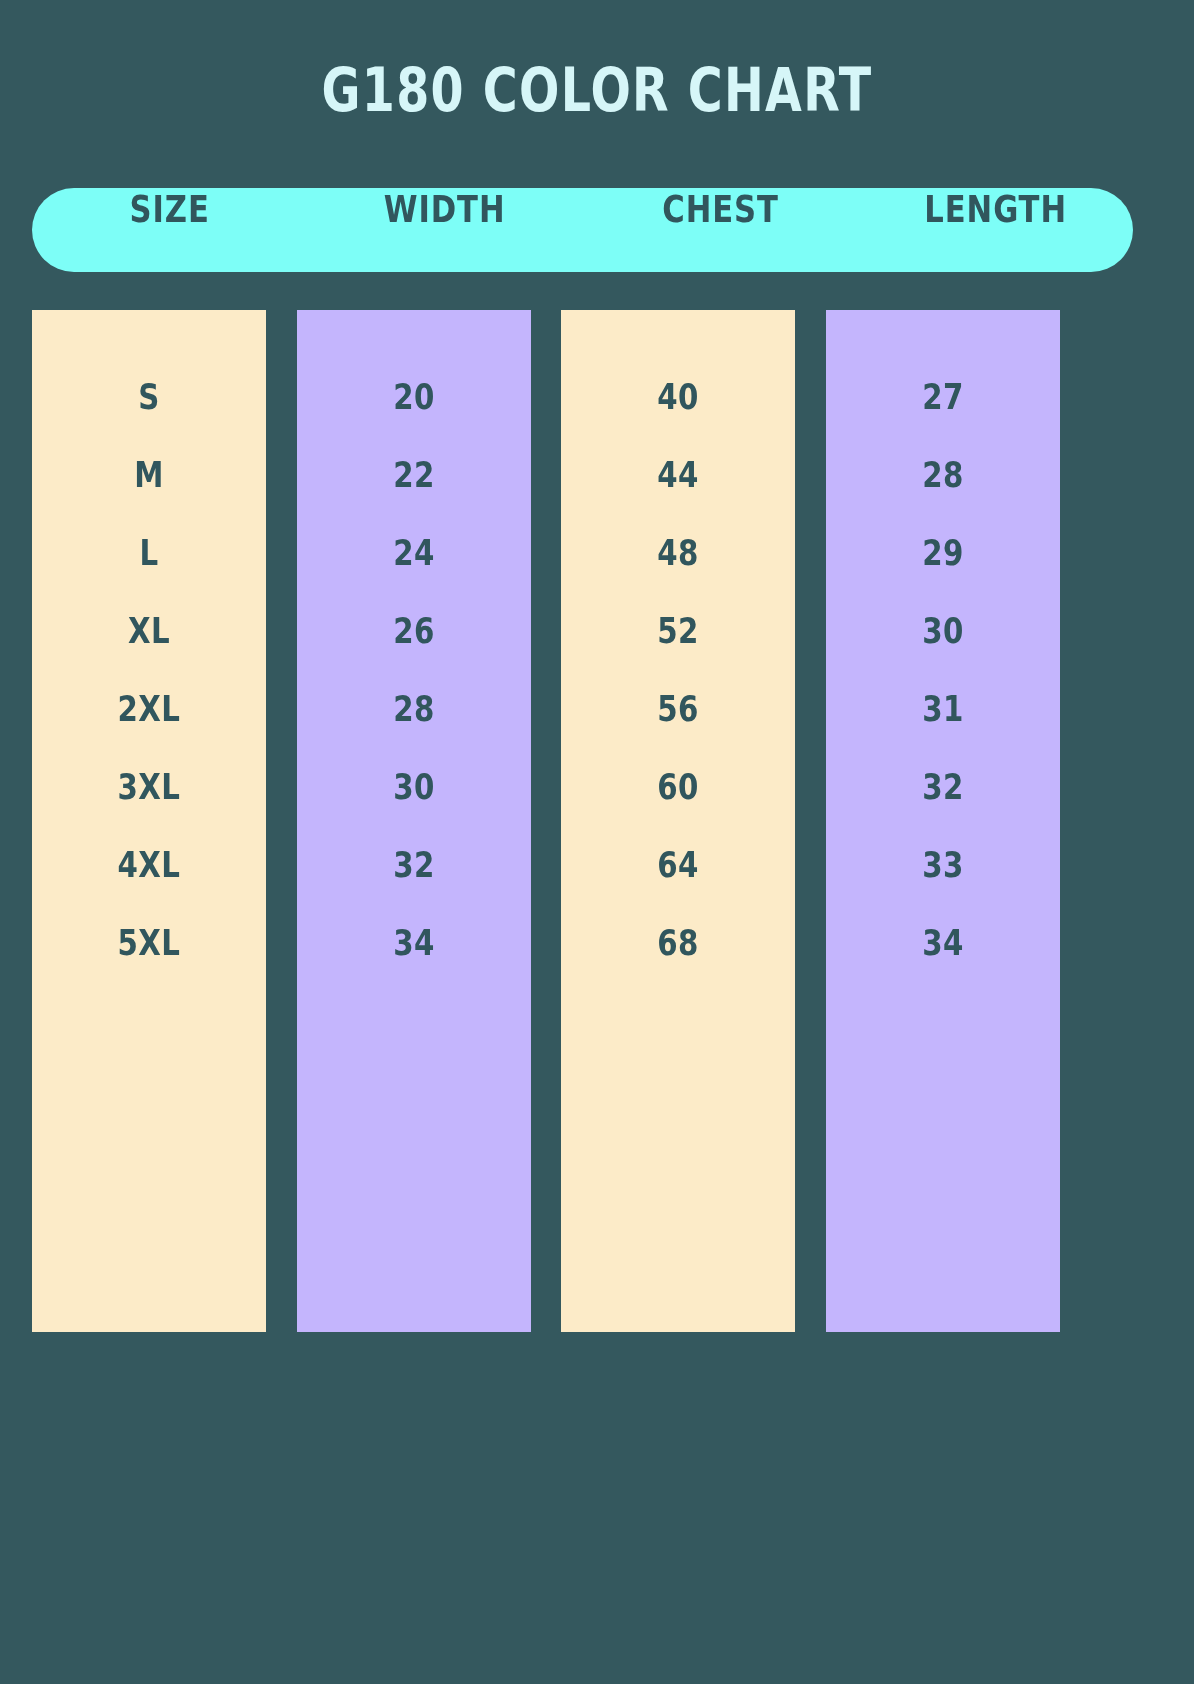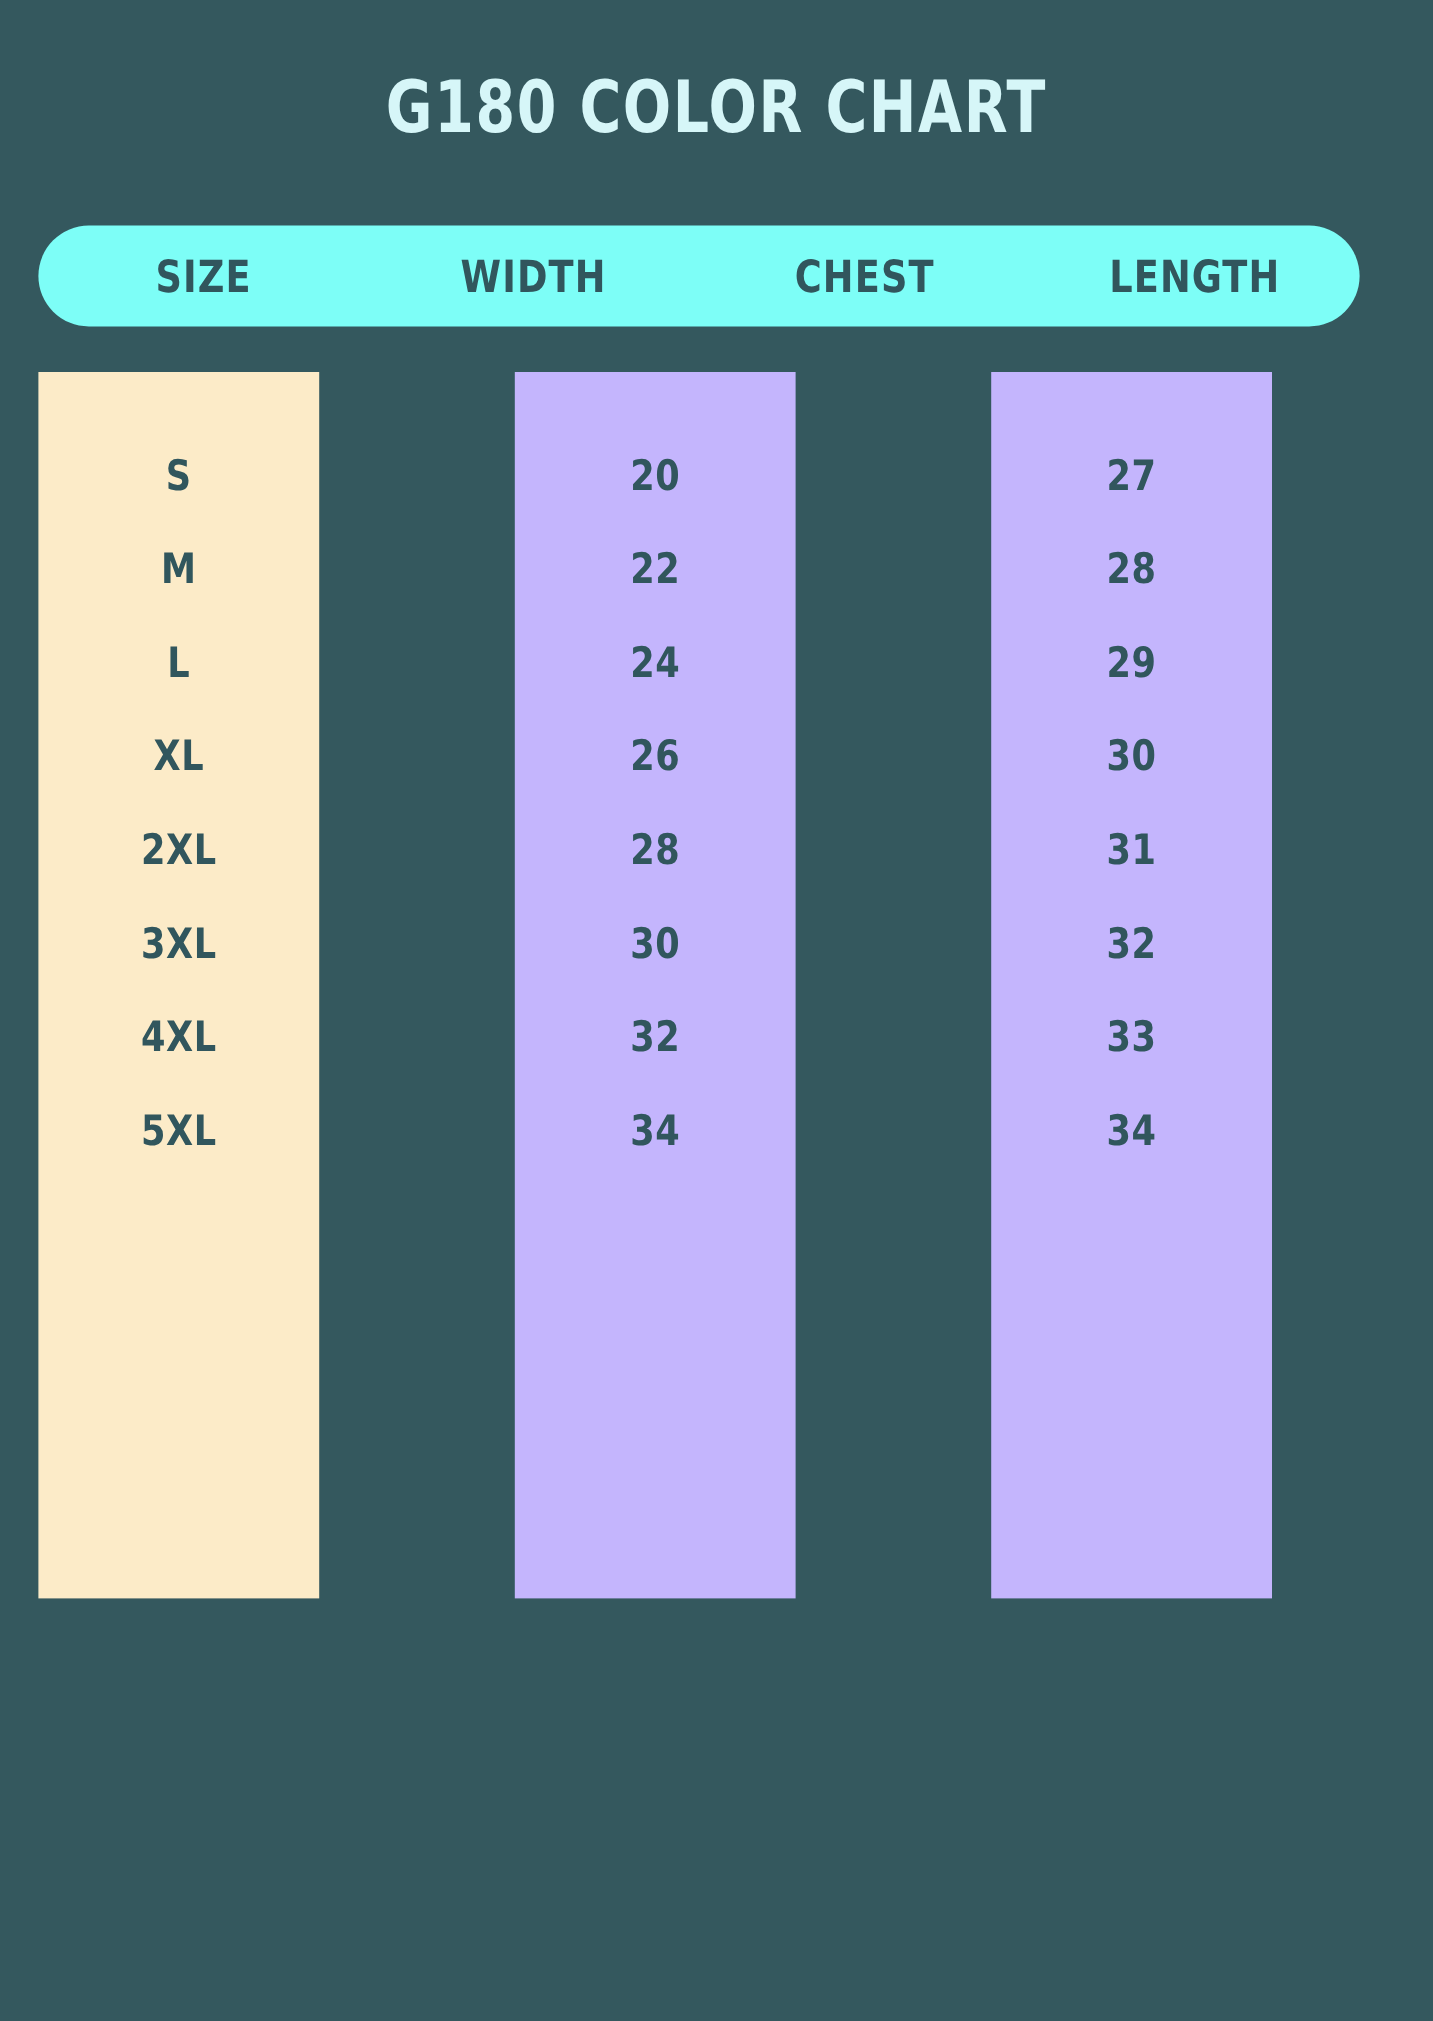--- a/index.html
+++ b/index.html
@@ -42,21 +42,20 @@
   
   .header-pill {
     position: absolute;
     left: 32px;
     top: 188px;
     width: 1101px;
     height: 84px;
     background: #7dfef7;
     border-radius: 42px;
     display: flex;
-    align-items: center;
   }
   .header-cell {
     flex: 1 1 0;
     text-align: center;
     color: #31565d;
     font-family: "Liberation Sans Narrow", "DejaVu Sans Condensed", "Liberation Sans", sans-serif;
     font-size: 37px;
     font-weight: 700;
     letter-spacing: 1px;
     transform: scaleX(0.92);
@@ -125,20 +124,30 @@
       <div class="data-cell">20</div>
       <div class="data-cell">22</div>
       <div class="data-cell">24</div>
       <div class="data-cell">26</div>
       <div class="data-cell">28</div>
       <div class="data-cell">30</div>
       <div class="data-cell">32</div>
       <div class="data-cell">34</div>
     </div>
 
+    <div class="data-column cream">
+      <div class="data-cell">40</div>
+      <div class="data-cell">44</div>
+      <div class="data-cell">48</div>
+      <div class="data-cell">52</div>
+      <div class="data-cell">56</div>
+      <div class="data-cell">60</div>
+      <div class="data-cell">64</div>
+      <div class="data-cell">68</div>
+    </div>
 
     <div class="data-column pink">
       <div class="data-cell">27</div>
       <div class="data-cell">28</div>
       <div class="data-cell">29</div>
       <div class="data-cell">30</div>
       <div class="data-cell">31</div>
       <div class="data-cell">32</div>
       <div class="data-cell">33</div>
       <div class="data-cell">34</div>

